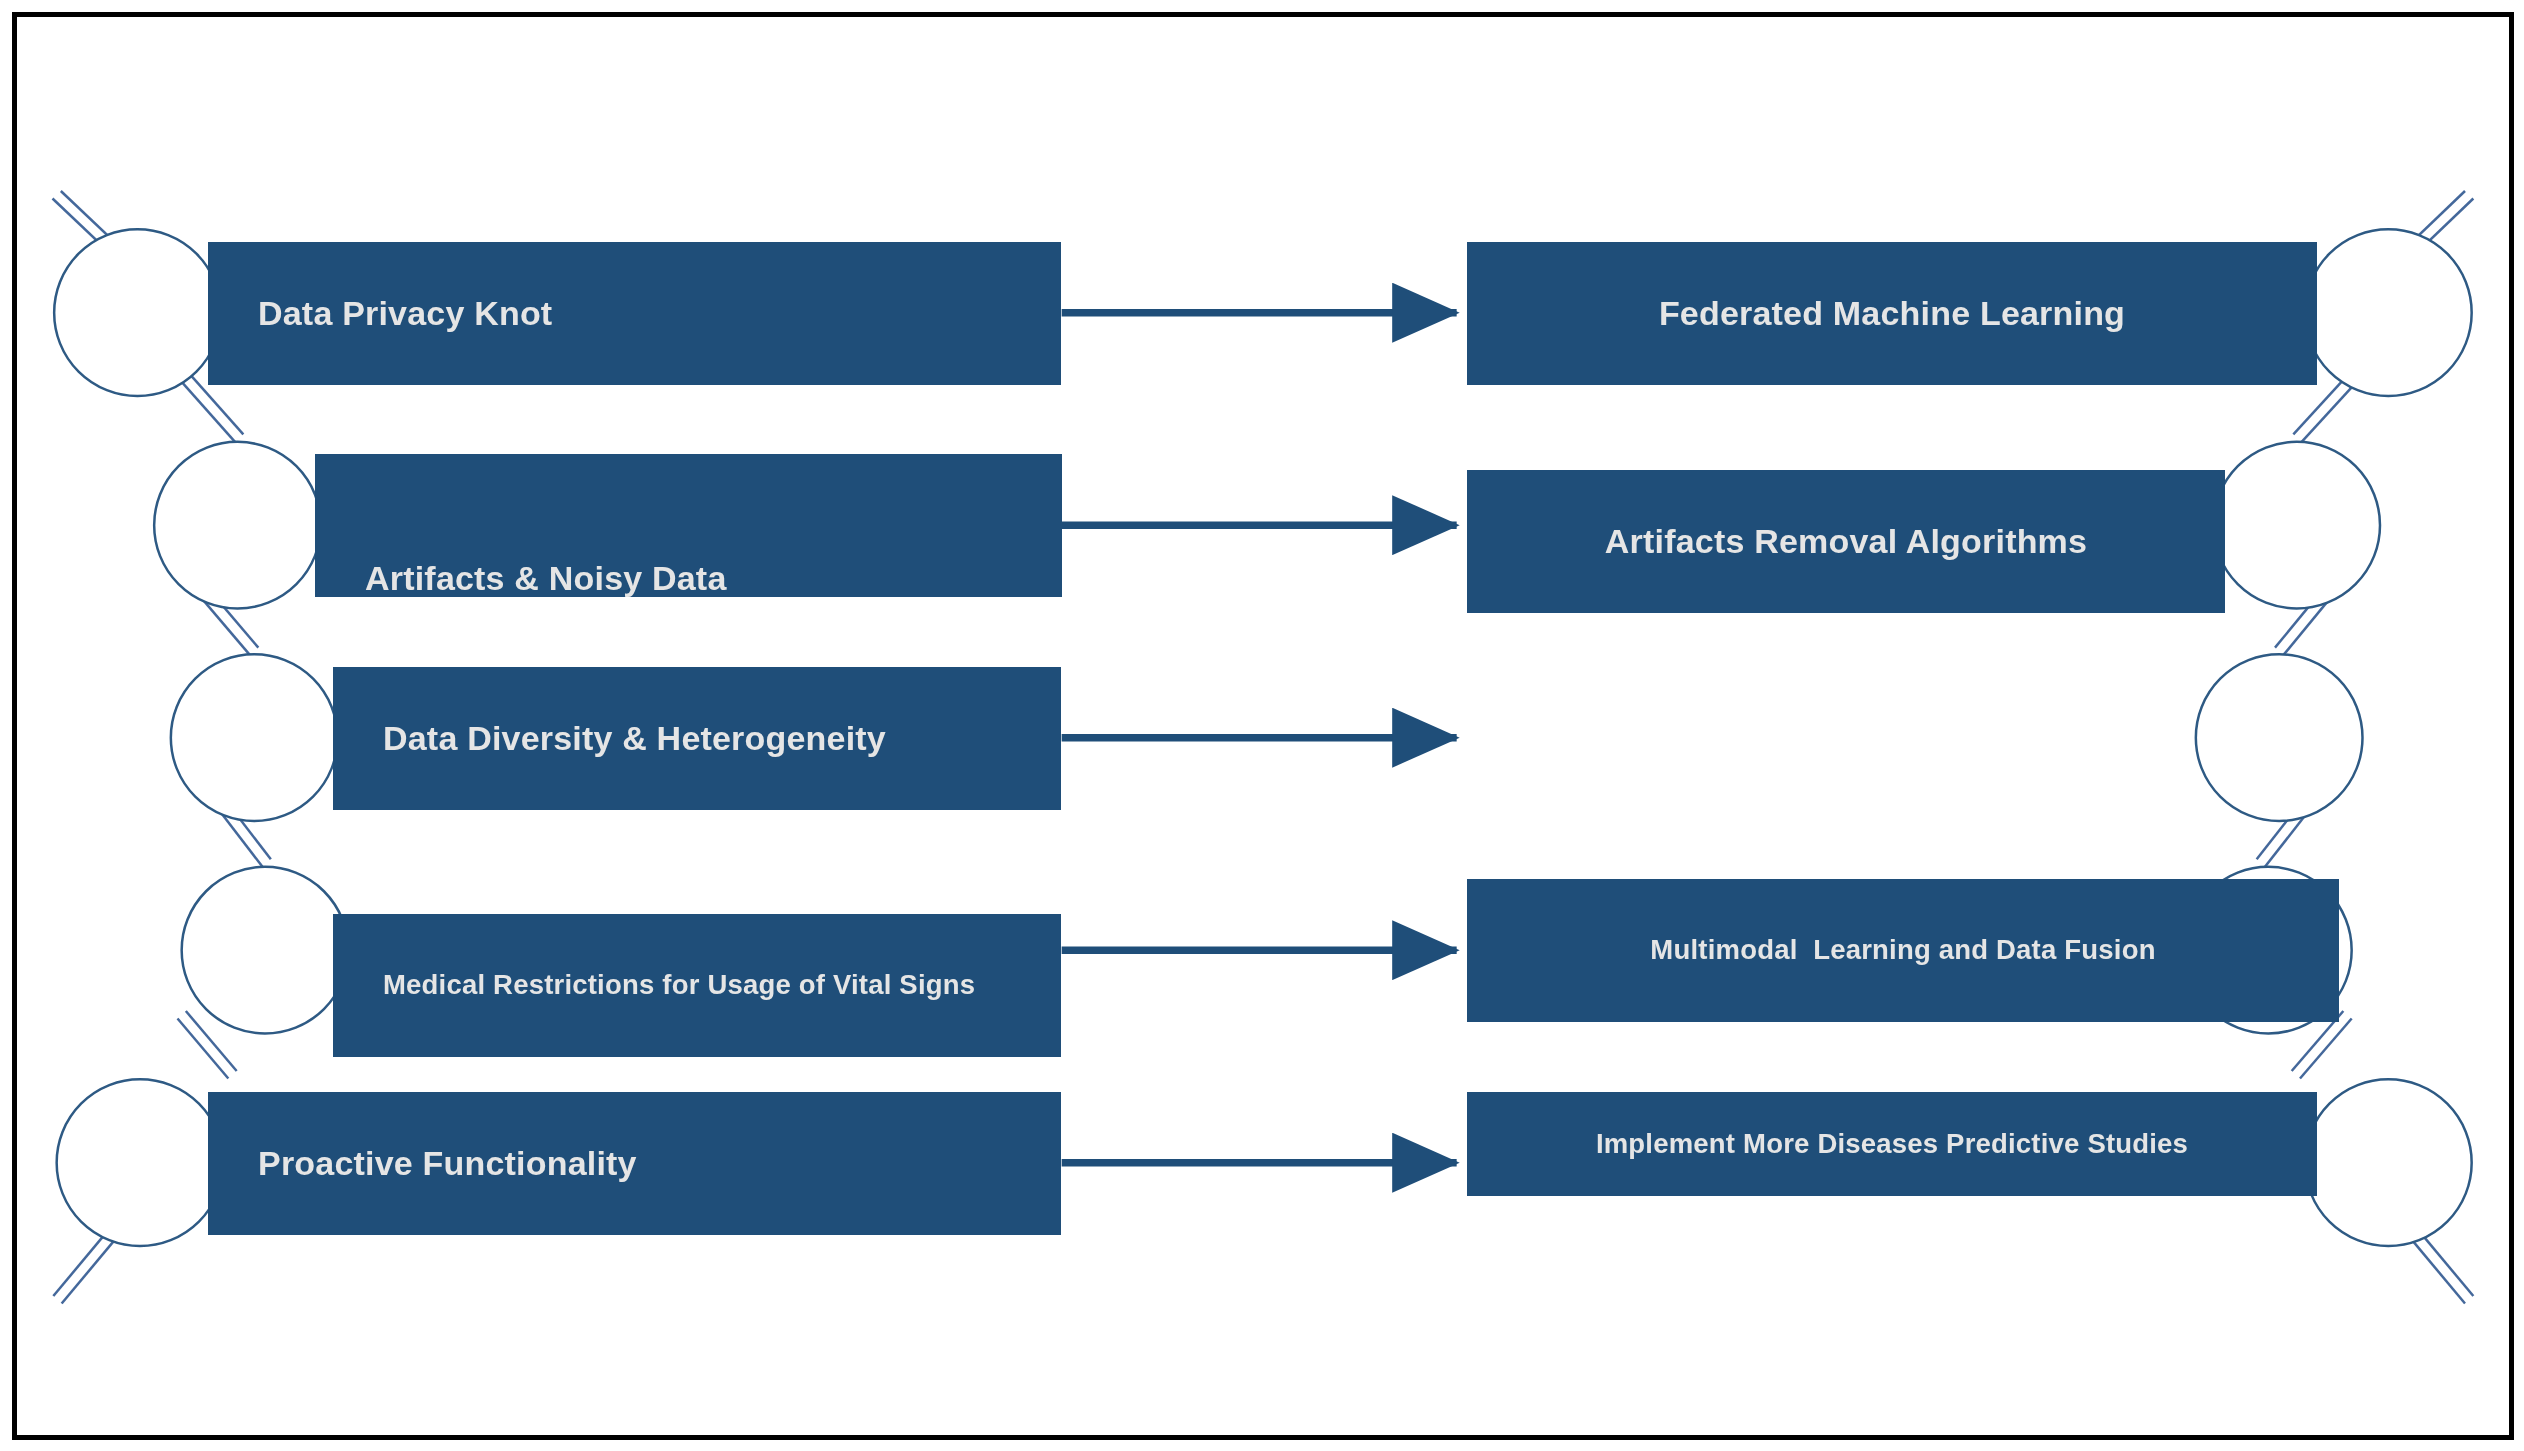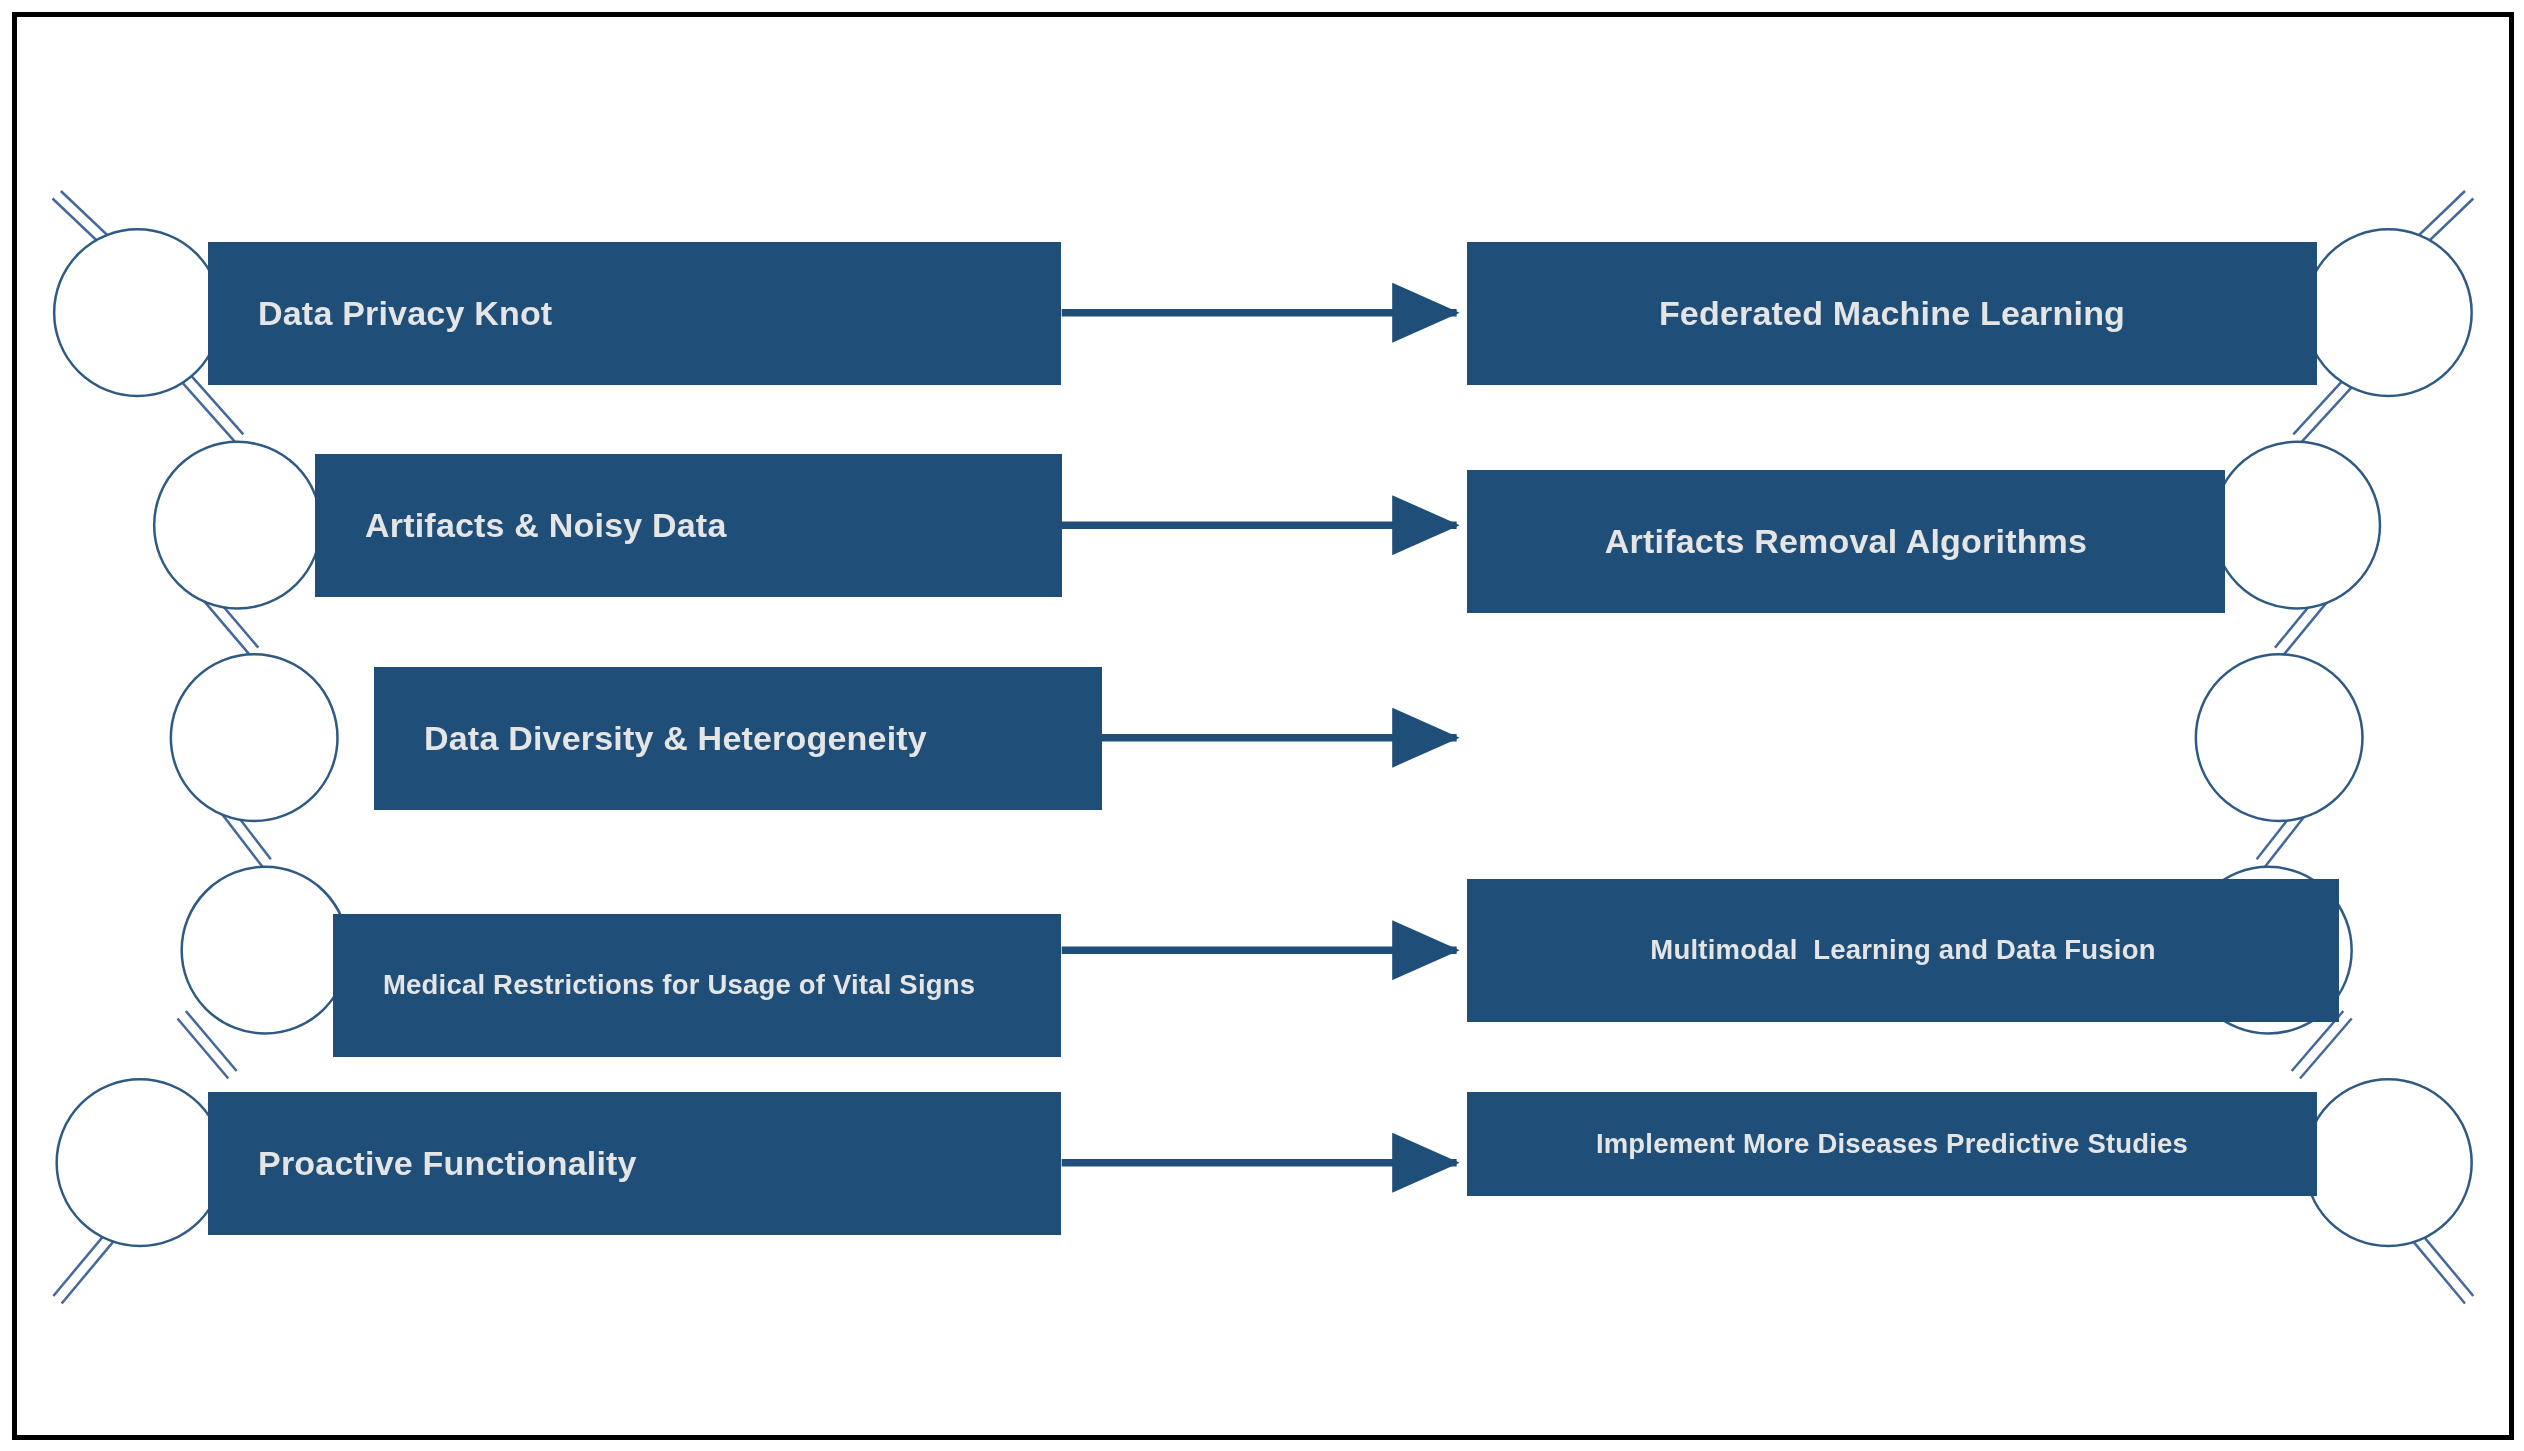--- a/index.html
+++ b/index.html
@@ -144,25 +144,25 @@
       <line x1="1274" y1="885" x2="1748" y2="885"></line>
       <line x1="1274" y1="1140" x2="1748" y2="1140"></line>
       <line x1="1274" y1="1395" x2="1748" y2="1395"></line>
     </g>
   </svg>
 
   <div class="bar left" style="left:208px; top:242px; width:853px; height:143px;">
     <span class="bar-label fs-lg pad-l">Data Privacy Knot</span>
   </div>
 
-  <div class="bar left" style="left:315px; top:454px; width:747px; height:143px;">
+  <div class="bar left" style="left:315px; top:454px; width:747px; height:143px;align-items:flex-end;">
     <span class="bar-label fs-lg pad-l">Artifacts &amp; Noisy Data</span>
   </div>
 
-  <div class="bar left" style="left:333px; top:667px; width:728px; height:143px;margin-left:41px;">
+  <div class="bar left" style="left:333px; top:667px; width:728px; height:143px;">
     <span class="bar-label fs-lg pad-l">Data Diversity &amp; Heterogeneity</span>
   </div>
 
   <div class="bar left" style="left:333px; top:879px; width:728px; height:143px;margin-top:35px;">
     <span class="bar-label fs-sm pad-l">Medical Restrictions for Usage of Vital Signs</span>
   </div>
 
   <div class="bar left" style="left:208px; top:1092px; width:853px; height:143px;">
     <span class="bar-label fs-lg pad-l">Proactive Functionality</span>
   </div>

